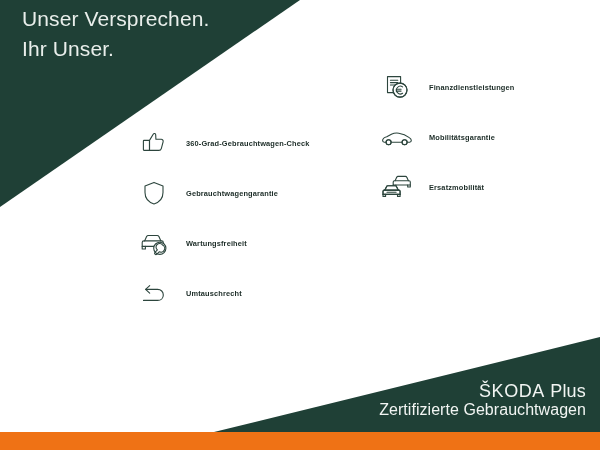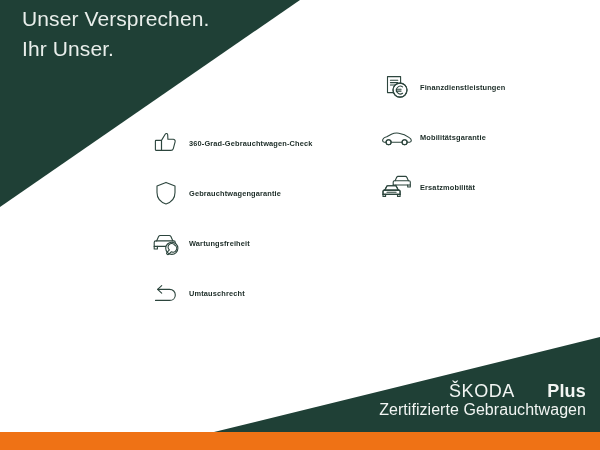--- a/index.html
+++ b/index.html
@@ -35,21 +35,21 @@
     font-weight: 400;
     letter-spacing: 0.1px;
     white-space: nowrap;
   }
   .headline .line2 { display: block; }
 
   
   .col {
     position: absolute;
   }
-  .col-left  { left: 143px; top: 118px; }
+  .col-left  { left: 131px; top: 118px; }
   .col-right { left: 374px; top: 62px; }
 
   .feature {
     position: relative;
     height: 50px;
     display: flex;
     align-items: center;
   }
   .feature-icon {
     width: 46px;
@@ -57,21 +57,21 @@
     flex: 0 0 46px;
     display: flex;
     align-items: center;
     justify-content: center;
   }
   .feature-icon svg {
     display: block;
     overflow: visible;
   }
   .feature-label {
-    margin-left: 0;
+    margin-left: 9px;
     font-size: 7.4px;
     font-weight: 700;
     color: #1b2b26;
     letter-spacing: 0.15px;
     white-space: nowrap;
   }
 
   
   .brand {
     position: absolute;
@@ -84,23 +84,22 @@
     font-size: 18px;
     line-height: 20px;
     letter-spacing: 0.2px;
     white-space: nowrap;
   }
   .brand-mark {
     font-weight: 400;
     letter-spacing: 0.6px;
   }
   .brand-plus {
-    font-weight: 700;
+    font-weight: 400;
     letter-spacing: 0.2px;
-    margin-left: 27px;
   }
   .brand-sub {
     font-size: 16px;
     line-height: 15px;
     margin-top: 1px;
     letter-spacing: 0.05px;
     white-space: nowrap;
   }
 </style>
 </head>

